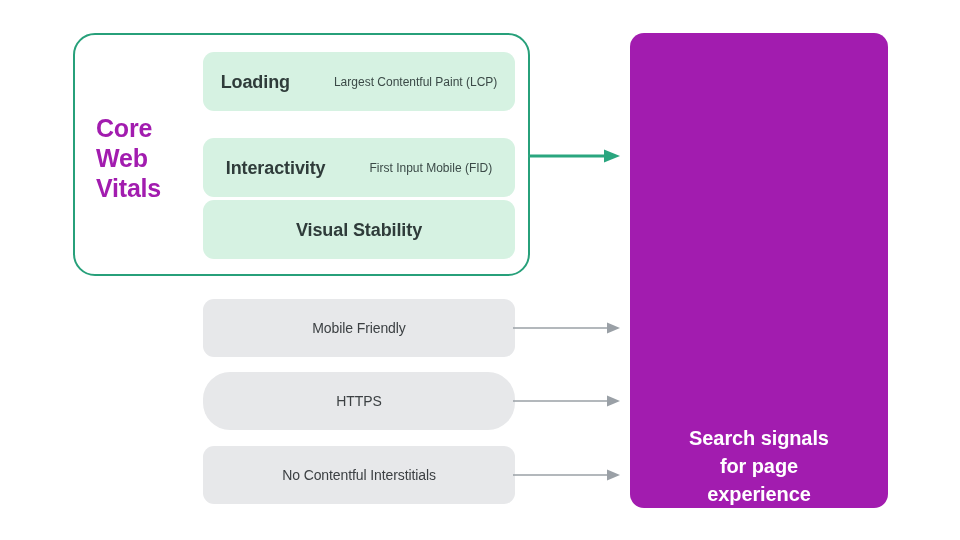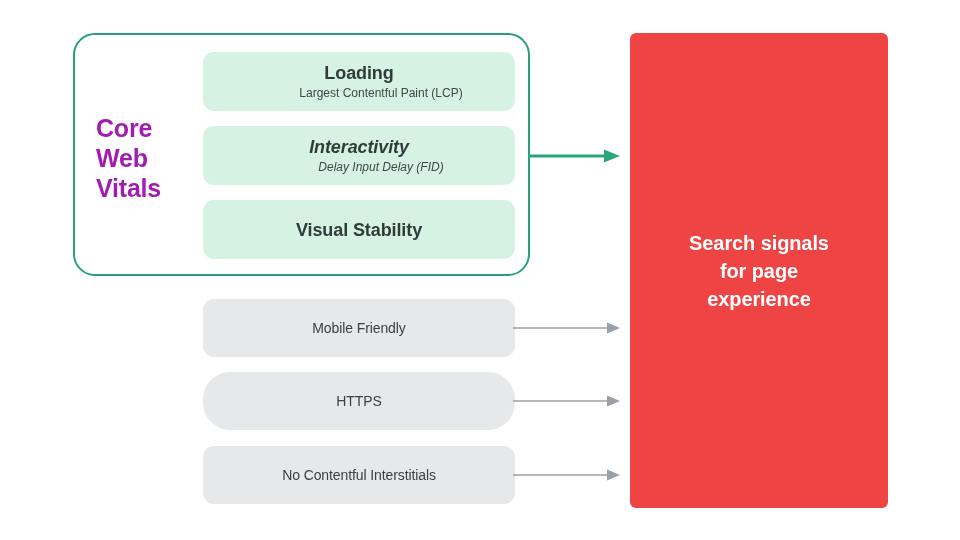--- a/index.html
+++ b/index.html
@@ -48,27 +48,26 @@
 
   
   .metric-card {
     position: absolute;
     left: 203px;
     width: 312px;
     height: 59px;
     background: #d6f2e2;
     border-radius: 11px;
     display: flex;
-    flex-direction: column;
     align-items: center;
     justify-content: center;
     box-sizing: border-box;
   }
   .metric-card.m1 { top: 52px; }
-  .metric-card.m2 { top: 126px; font-style: italic; }
+  .metric-card.m2 { top: 138px; }
   .metric-card.m3 { top: 200px; text-align: right; }
 
   .metric-title {
     color: #2f3c3a;
     font-size: 18px;
     font-weight: bold;
     line-height: 22px;
     letter-spacing: -0.1px;
   }
   .metric-sub {
@@ -105,24 +104,24 @@
     letter-spacing: -0.1px;
   }
 
   
   .search-box {
     position: absolute;
     left: 630px;
     top: 33px;
     width: 258px;
     height: 475px;
-    background: #ef4444;
-    border-radius: 6px;
+    background: #a21caf;
+    border-radius: 14px;
     display: flex;
-    align-items: center;
+    align-items: flex-end;
     justify-content: center;
     box-sizing: border-box;
   }
   .search-box-label {
     color: #ffffff;
     font-size: 20px;
     font-weight: bold;
     line-height: 28px;
     text-align: center;
     white-space: pre-line;
@@ -150,21 +149,21 @@
 Web
 Vitals</div>
 
   <div class="metric-card m1">
     <div class="metric-title">Loading</div>
     <div class="metric-sub">Largest Contentful Paint (LCP)</div>
   </div>
 
   <div class="metric-card m2">
     <div class="metric-title">Interactivity</div>
-    <div class="metric-sub">Delay Input Delay (FID)</div>
+    <div class="metric-sub">First Input Mobile (FID)</div>
   </div>
 
   <div class="metric-card m3">
     <div class="metric-title">Visual Stability</div>
   </div>
 
   <div class="signal-card s1">
     <div class="signal-label">Mobile Friendly</div>
   </div>
 

